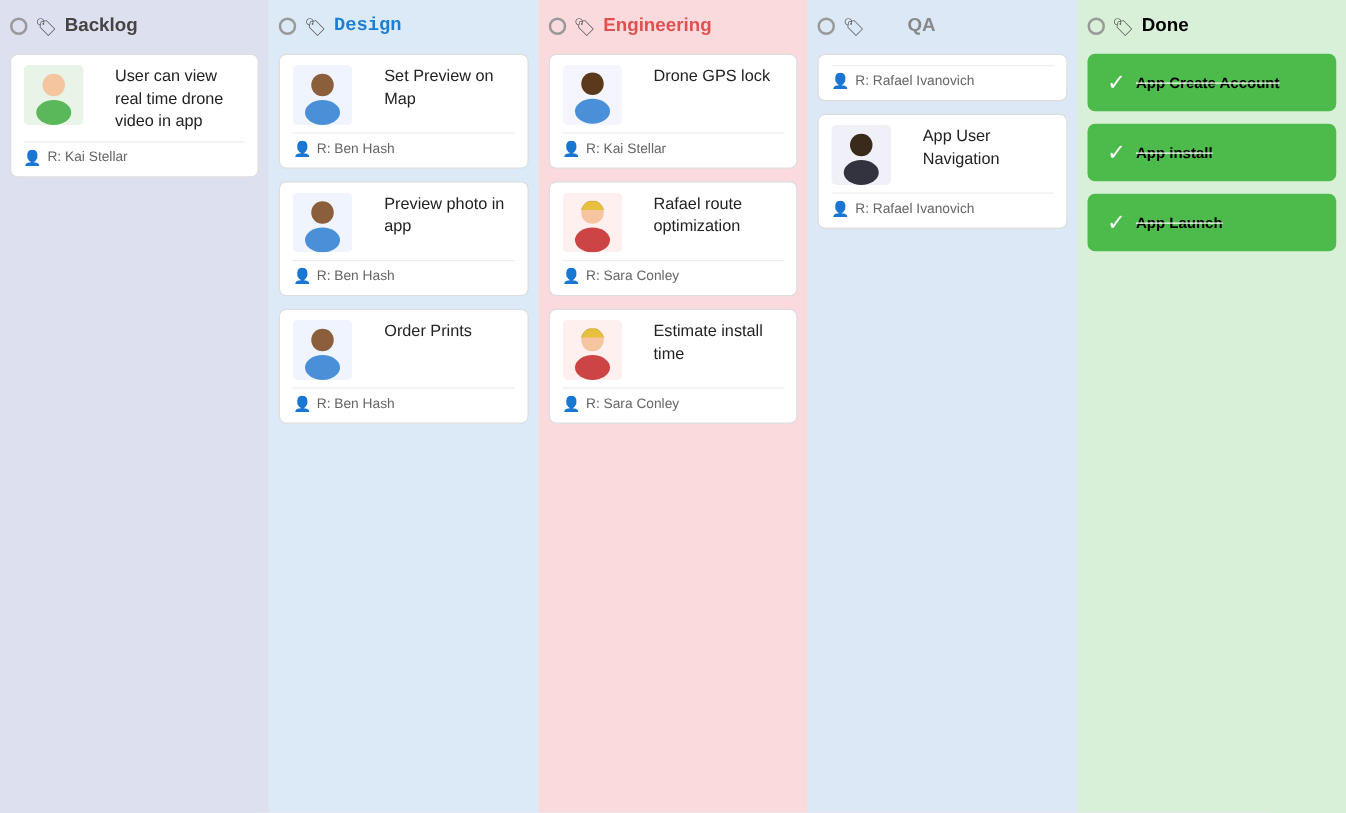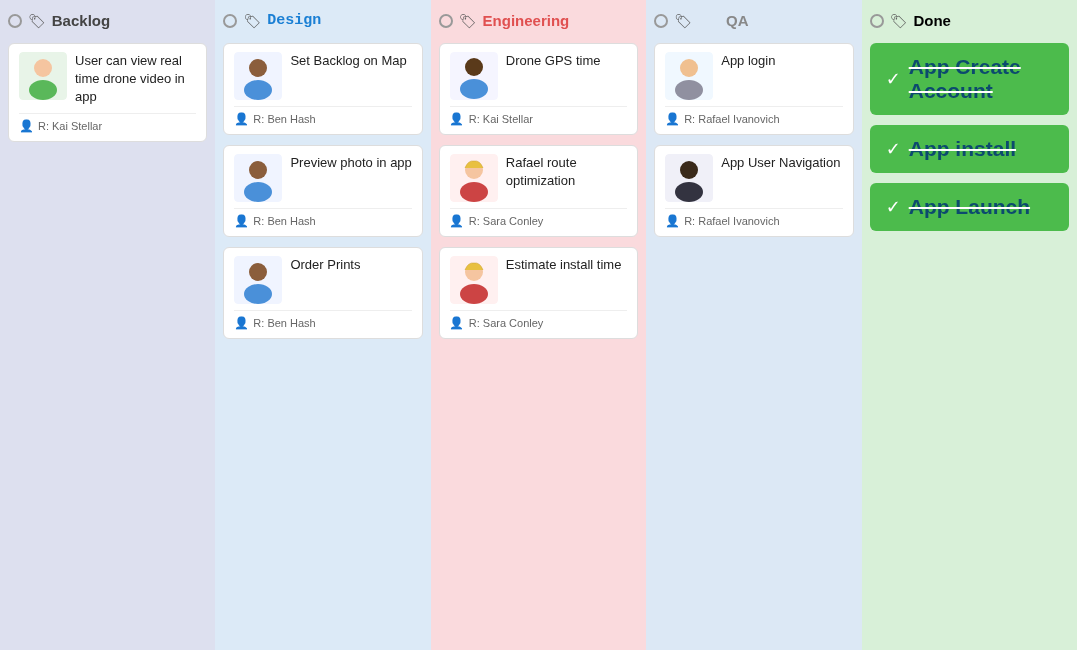--- a/index.html
+++ b/index.html
@@ -82,21 +82,21 @@
       padding: 8px 10px;
       display: flex;
       flex-direction: column;
       gap: 6px;
       cursor: pointer;
     }
 
     .card-body {
       display: flex;
       flex-direction: row;
-      gap: 8px;
+      gap: 25px;
       align-items: flex-start;
     }
 
     .avatar {
       width: 48px;
       height: 48px;
       flex-shrink: 0;
       border-radius: 4px;
       overflow: hidden;
     }
@@ -128,23 +128,23 @@
       background: #4cbb4c;
       border-radius: 6px;
       padding: 12px 16px;
       display: flex;
       align-items: center;
       gap: 8px;
       cursor: pointer;
     }
 
     .done-card-title {
-      font-size: 21px;
+      font-size: 12px;
       font-weight: 600;
-      color: #0c4a6e;
+      color: #000000;
       text-decoration: line-through;
       text-decoration-color: white;
     }
 
     .check-icon {
       color: white;
       font-size: 18px;
       flex-shrink: 0;
     }
   </style>
@@ -184,21 +184,21 @@
       </div>
       <div class="cards-area">
         <div class="card">
           <div class="card-body">
             <div class="avatar"><svg xmlns="http://www.w3.org/2000/svg" viewBox="0 0 48 48" width="48" height="48">
       <rect width="48" height="48" fill="#f0f4ff" rx="4"></rect>
       <circle cx="24" cy="16" r="9" fill="#8B5E3C"></circle>
       <ellipse cx="24" cy="38" rx="14" ry="10" fill="#4a90d9"></ellipse>
       <circle cx="24" cy="16" r="8" fill="#8B5E3C"></circle>
     </svg></div>
-            <span class="card-title">Set Backlog on Map</span>
+            <span class="card-title">Set Preview on Map</span>
           </div>
           <div class="card-footer">
             <span class="person-icon">👤</span>
             <span>R: Ben Hash</span>
           </div>
         </div>
         <div class="card">
           <div class="card-body">
             <div class="avatar"><svg xmlns="http://www.w3.org/2000/svg" viewBox="0 0 48 48" width="48" height="48">
       <rect width="48" height="48" fill="#f0f4ff" rx="4"></rect>
@@ -238,21 +238,21 @@
       </div>
       <div class="cards-area">
         <div class="card">
           <div class="card-body">
             <div class="avatar"><svg xmlns="http://www.w3.org/2000/svg" viewBox="0 0 48 48" width="48" height="48">
       <rect width="48" height="48" fill="#f5f5ff" rx="4"></rect>
       <circle cx="24" cy="15" r="9" fill="#5a3a1a"></circle>
       <ellipse cx="24" cy="37" rx="14" ry="10" fill="#4a90d9"></ellipse>
       <circle cx="24" cy="15" r="8" fill="#5a3a1a"></circle>
     </svg></div>
-            <span class="card-title">Drone GPS time</span>
+            <span class="card-title">Drone GPS lock</span>
           </div>
           <div class="card-footer">
             <span class="person-icon">👤</span>
             <span>R: Kai Stellar</span>
           </div>
         </div>
         <div class="card">
           <div class="card-body">
             <div class="avatar"><svg xmlns="http://www.w3.org/2000/svg" viewBox="0 0 48 48" width="48" height="48">
       <rect width="48" height="48" fill="#fff0f0" rx="4"></rect>
@@ -287,29 +287,20 @@
       </div>
     </div>
     <div class="column col-qa">
       <div class="col-header">
         <div class="col-dot"></div>
         <span class="col-tag-icon">🏷</span>
         <span class="col-title qa">QA</span>
       </div>
       <div class="cards-area">
         <div class="card">
-          <div class="card-body">
-            <div class="avatar"><svg xmlns="http://www.w3.org/2000/svg" viewBox="0 0 48 48" width="48" height="48">
-      <rect width="48" height="48" fill="#f0f8ff" rx="4"></rect>
-      <circle cx="24" cy="16" r="9" fill="#f0c090"></circle>
-      <ellipse cx="24" cy="38" rx="14" ry="10" fill="#9090a0"></ellipse>
-      <circle cx="24" cy="16" r="8" fill="#f0c090"></circle>
-    </svg></div>
-            <span class="card-title">App login</span>
-          </div>
           <div class="card-footer">
             <span class="person-icon">👤</span>
             <span>R: Rafael Ivanovich</span>
           </div>
         </div>
         <div class="card">
           <div class="card-body">
             <div class="avatar"><svg xmlns="http://www.w3.org/2000/svg" viewBox="0 0 48 48" width="48" height="48">
       <rect width="48" height="48" fill="#f0f0f8" rx="4"></rect>
       <circle cx="24" cy="16" r="9" fill="#3a2a1a"></circle>

